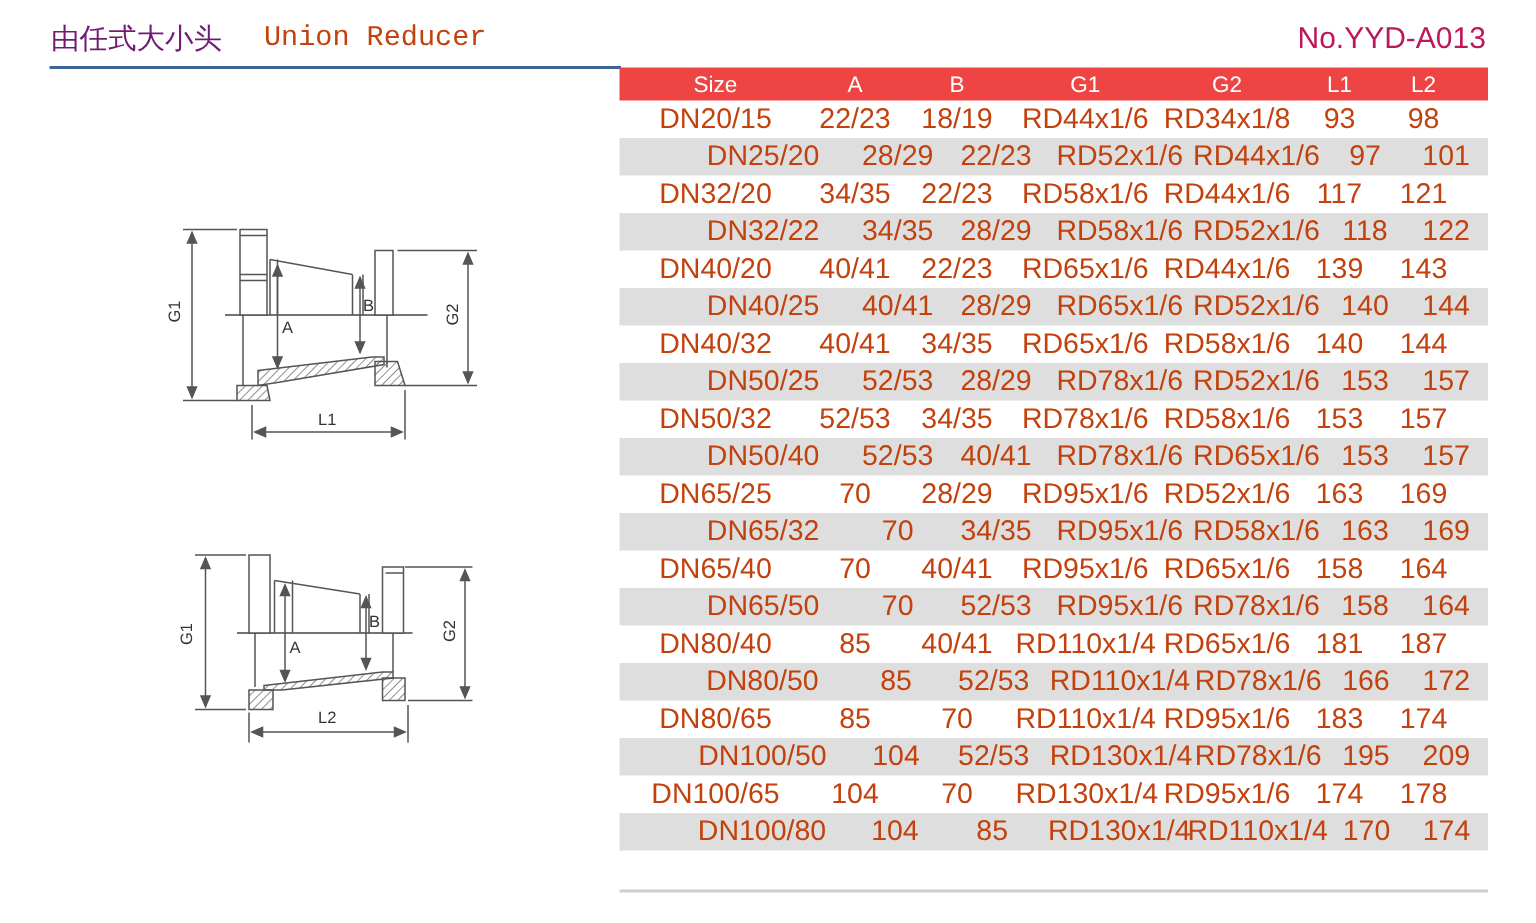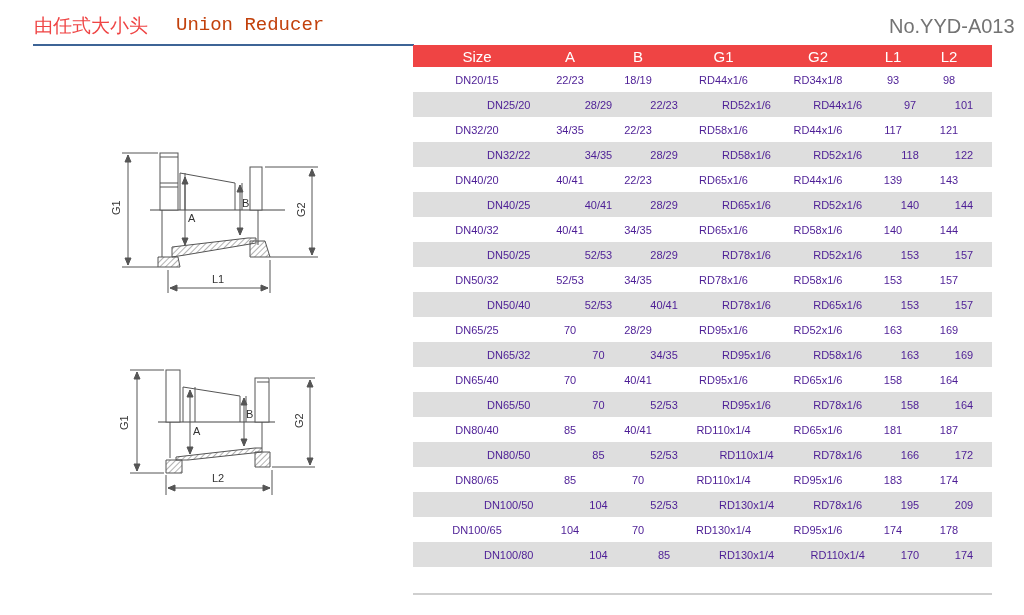--- a/index.html
+++ b/index.html
@@ -1,24 +1,24 @@
 <!DOCTYPE html>
 <html><head>
 <meta charset="utf-8">
 <style>
   html, body { margin:0; padding:0; background:#ffffff; }
   body { width:1024px; height:615px; position:relative; overflow:hidden;
          font-family:"DejaVu Sans", sans-serif; color:#222; }
-  .title-cn { position:absolute; left:34px; top:13px; font-size:19px; color:#ef4444; letter-spacing:0px; }
+  .title-cn { position:absolute; left:34px; top:13px; font-size:19px; color:#701a75; letter-spacing:0px; }
   .title-en { position:absolute; left:176px; top:14px; font-size:19px; color:#c2410c; font-family:Liberation Mono, monospace; }
   .std { position:absolute; left:812px; top:15px; font-size:20px; color:#222; font-family:"Liberation Sans", sans-serif;margin-top:32px; }
-  .code { position:absolute; left:865px; top:15px; font-size:20px; color:#737373; font-family:"Liberation Sans", sans-serif;margin-left:24px; }
+  .code { position:absolute; left:865px; top:15px; font-size:20px; color:#be185d; font-family:"Liberation Sans", sans-serif; }
   .title-rule { position:absolute; left:33px; top:44px; width:381px; height:2px; background:#3d6496; }
   .table { position:absolute; left:413px; top:45px; width:579px; }
-  .row { display:flex; height:25px; align-items:center; font-size:11px; font-family:"Liberation Sans", sans-serif; color:#4c1d95; }
+  .row { display:flex; height:25px; align-items:center; font-size:19px; font-family:"Liberation Sans", sans-serif; color:#c2410c; }
   .row.head { height:22px; background:#ef4444; color:#ffffff; font-size:15px; }
   .row.alt { background:#dedede;padding-left:34px; }
   .row .c { text-align:center; }
   .c0 { width:128px; } .c1 { width:58px; } .c2 { width:78px; }
   .c3 { width:93px; } .c4 { width:96px; } .c5 { width:54px; } .c6 { width:58px; }
   .bottom-rule { position:absolute; left:413px; top:593px; width:579px; height:2px; background:#cfcfcf; }
   .drawing { position:absolute; }
   .drawing svg text { font-family:"Liberation Sans", sans-serif; font-size:11px; fill:#333; }
 </style>
 </head>

